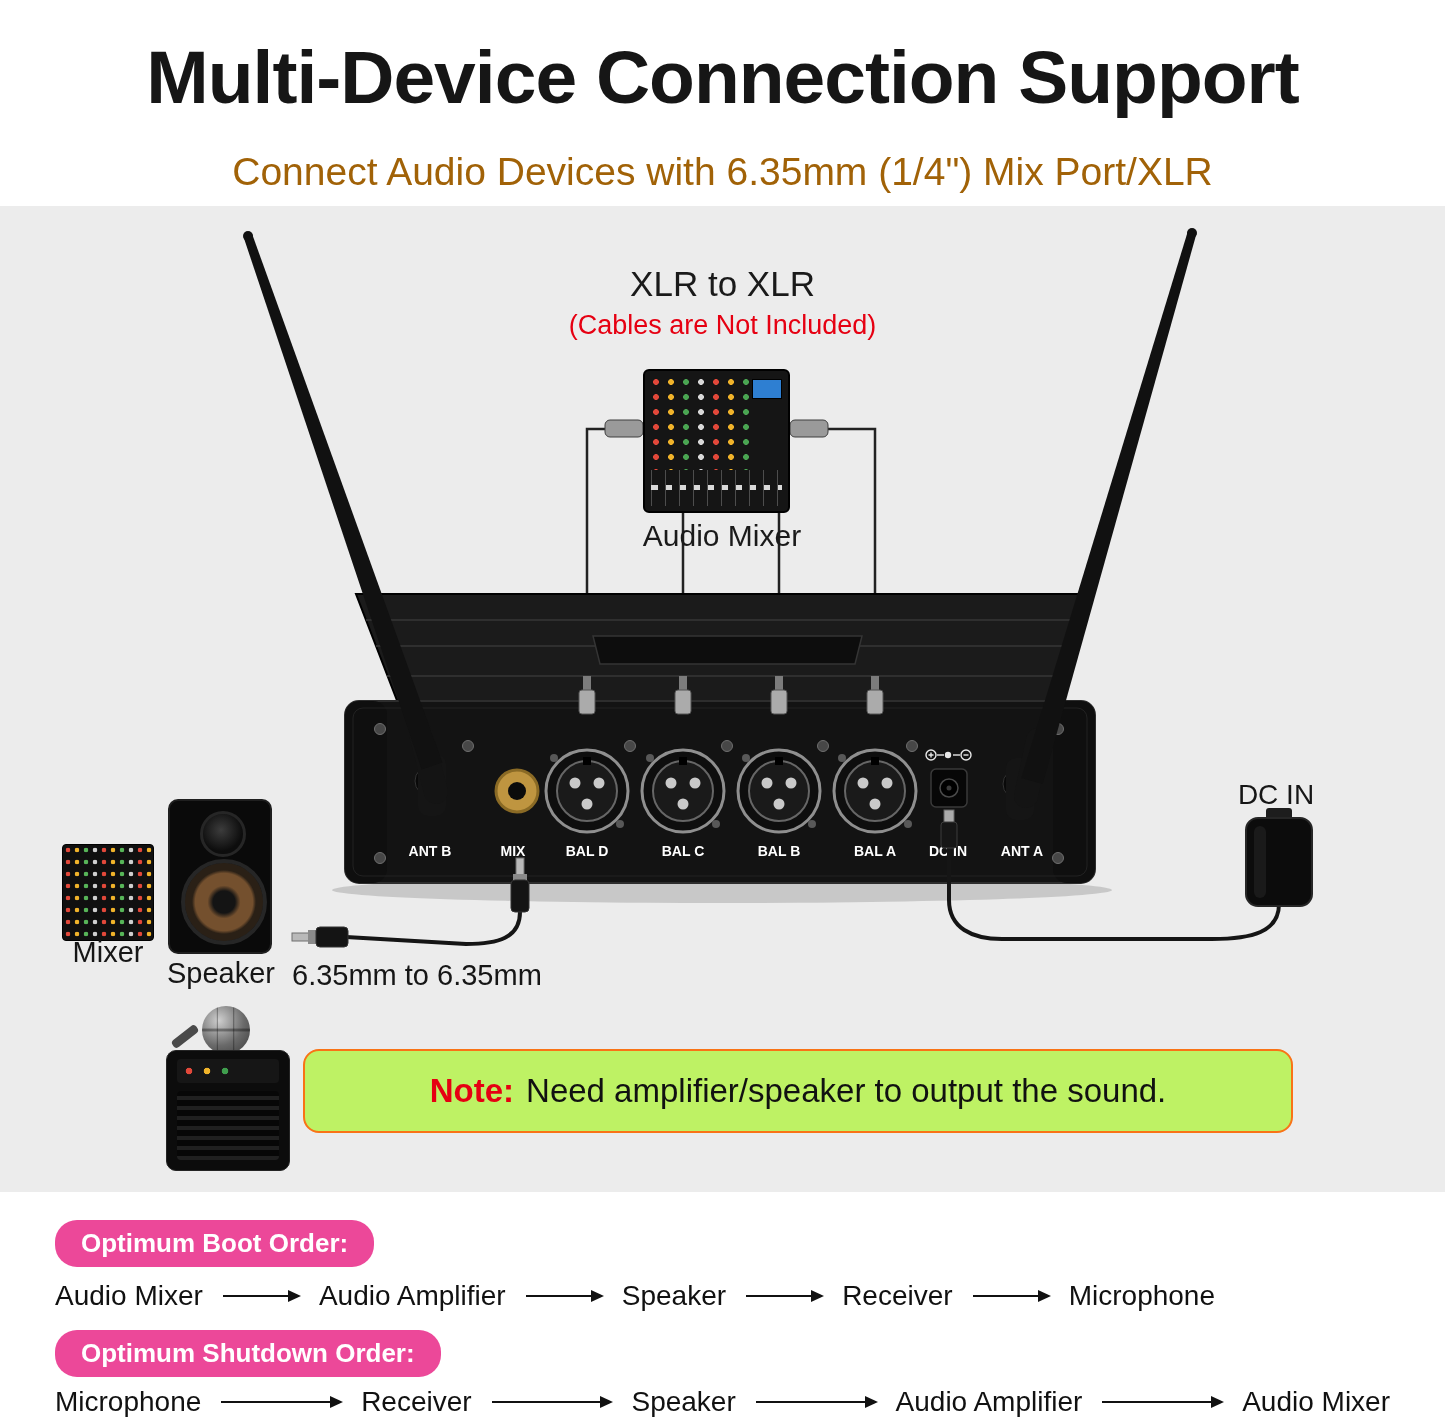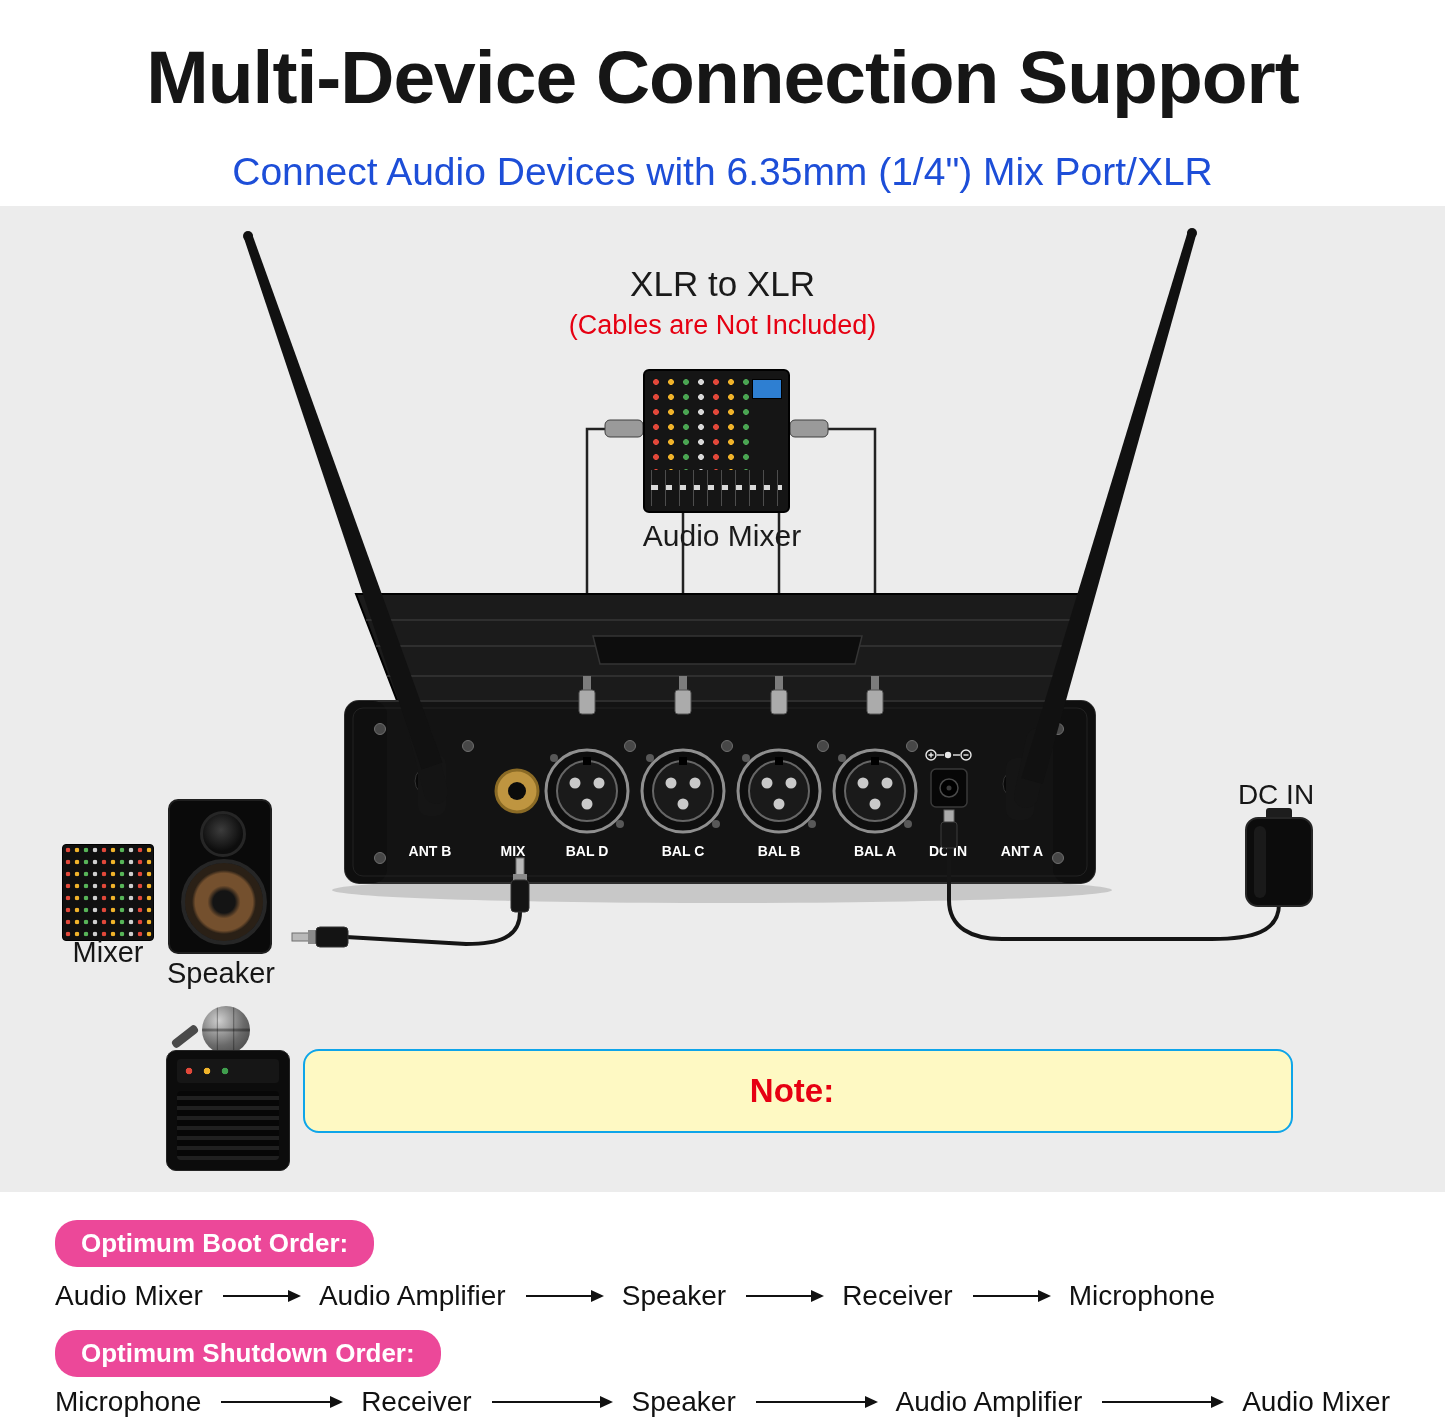--- a/index.html
+++ b/index.html
@@ -8,21 +8,21 @@
     background:#ffffff;color:#161616;
     font-family:"Liberation Sans",sans-serif;
   }
   .abs{position:absolute;}
   .title{
     top:34px;left:0;width:100%;text-align:center;
     font-size:75px;font-weight:700;letter-spacing:-1px;color:#161616;
   }
   .subtitle{
     top:150px;left:0;width:100%;text-align:center;
-    font-size:39px;font-weight:400;color:#1d4ed8;
+    font-size:39px;font-weight:400;color:#a16207;
   }
   .diagram{
     top:206px;left:0;width:1445px;height:986px;background:#ececec;
   }
   svg.scene{position:absolute;left:0;top:0;}
   .xlr-title{top:58px;left:0;width:100%;text-align:center;font-size:35px;color:#1a1a1a;}
   .xlr-note{top:104px;left:0;width:100%;text-align:center;font-size:27px;color:#e60012;}
   .audio-mixer-label{top:313px;left:572px;width:300px;text-align:center;font-size:30px;color:#1a1a1a;}
   .mixer-label{top:730px;left:40px;width:136px;text-align:center;font-size:29px;}
   .speaker-label{top:751px;left:156px;width:130px;text-align:center;font-size:29px;}
@@ -83,21 +83,21 @@
       radial-gradient(circle at 12px 12px,#e2483a 0 3px,transparent 3.6px),
       radial-gradient(circle at 30px 12px,#f0b32a 0 3px,transparent 3.6px),
       radial-gradient(circle at 48px 12px,#3f9e4d 0 3px,transparent 3.6px);
     background-repeat:no-repeat;}
   .k-grille{position:absolute;left:10px;top:40px;right:10px;bottom:10px;border-radius:4px;
     background:repeating-linear-gradient(0deg,#202020 0 4px,#070707 4px 10px);}
 
   
   .note-box{
     left:303px;top:843px;width:986px;height:80px;box-sizing:content-box;
-    background:#fef9c3;border:2px solid #0ea5e9;border-radius:16px;
+    background:#bef264;border:2px solid #f97316;border-radius:16px;
     display:flex;align-items:center;justify-content:center;
     font-size:33px;color:#111;z-index:4;
   }
   .note-prefix{color:#e60012;font-weight:700;margin-right:12px;}
 
   
   .pill{
     position:absolute;left:55px;background:#ec4899;color:#fff;
     font-weight:700;font-size:26px;padding:8px 26px;border-radius:22px;white-space:nowrap;
   }
@@ -292,33 +292,35 @@
   </div>
   <div class="abs audio-mixer-label">Audio Mixer</div>
 
   <div class="abs mini-mixer"></div>
   <div class="abs speaker">
     <div class="sp-tweeter"></div>
     <div class="sp-woofer"></div>
   </div>
   <div class="abs mixer-label">Mixer</div>
   <div class="abs speaker-label">Speaker</div>
+  <div class="abs cable-label">6.35mm to 6.35mm</div>
   <div class="abs dcin-label">DC IN</div>
 
   <div class="abs karaoke">
     <div class="k-ball"></div>
     <div class="k-mic"></div>
     <div class="k-body">
       <div class="k-panel"></div>
       <div class="k-grille"></div>
     </div>
   </div>
 
   <div class="abs note-box">
     <span class="note-prefix">Note:</span>
+    <span class="note-body">Need amplifier/speaker to output the sound.</span>
   </div>
 </div>
 
 <div class="pill pill-boot">Optimum Boot Order:</div>
 <div class="flow flow-boot">
   <span class="flow-item">Audio Mixer</span>
   <span class="flow-arrow"></span>
   <span class="flow-item">Audio Amplifier</span>
   <span class="flow-arrow"></span>
   <span class="flow-item">Speaker</span>

